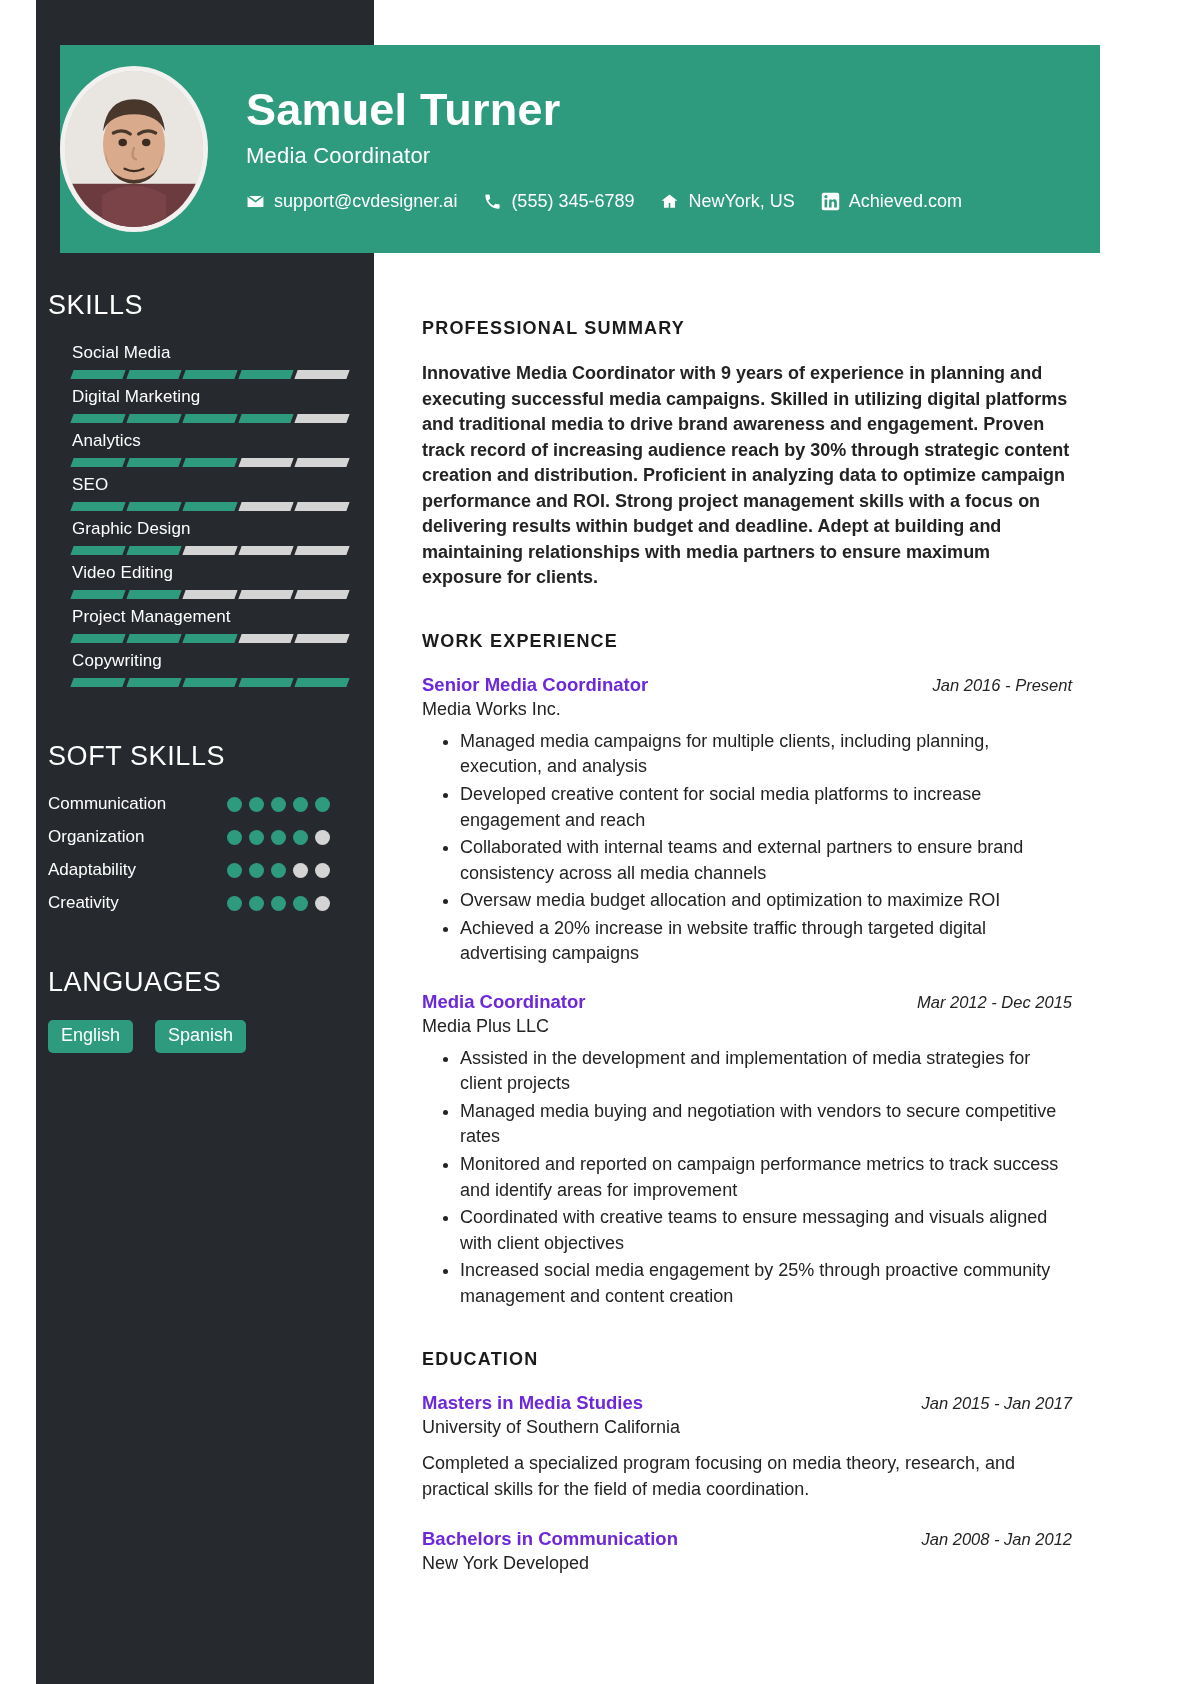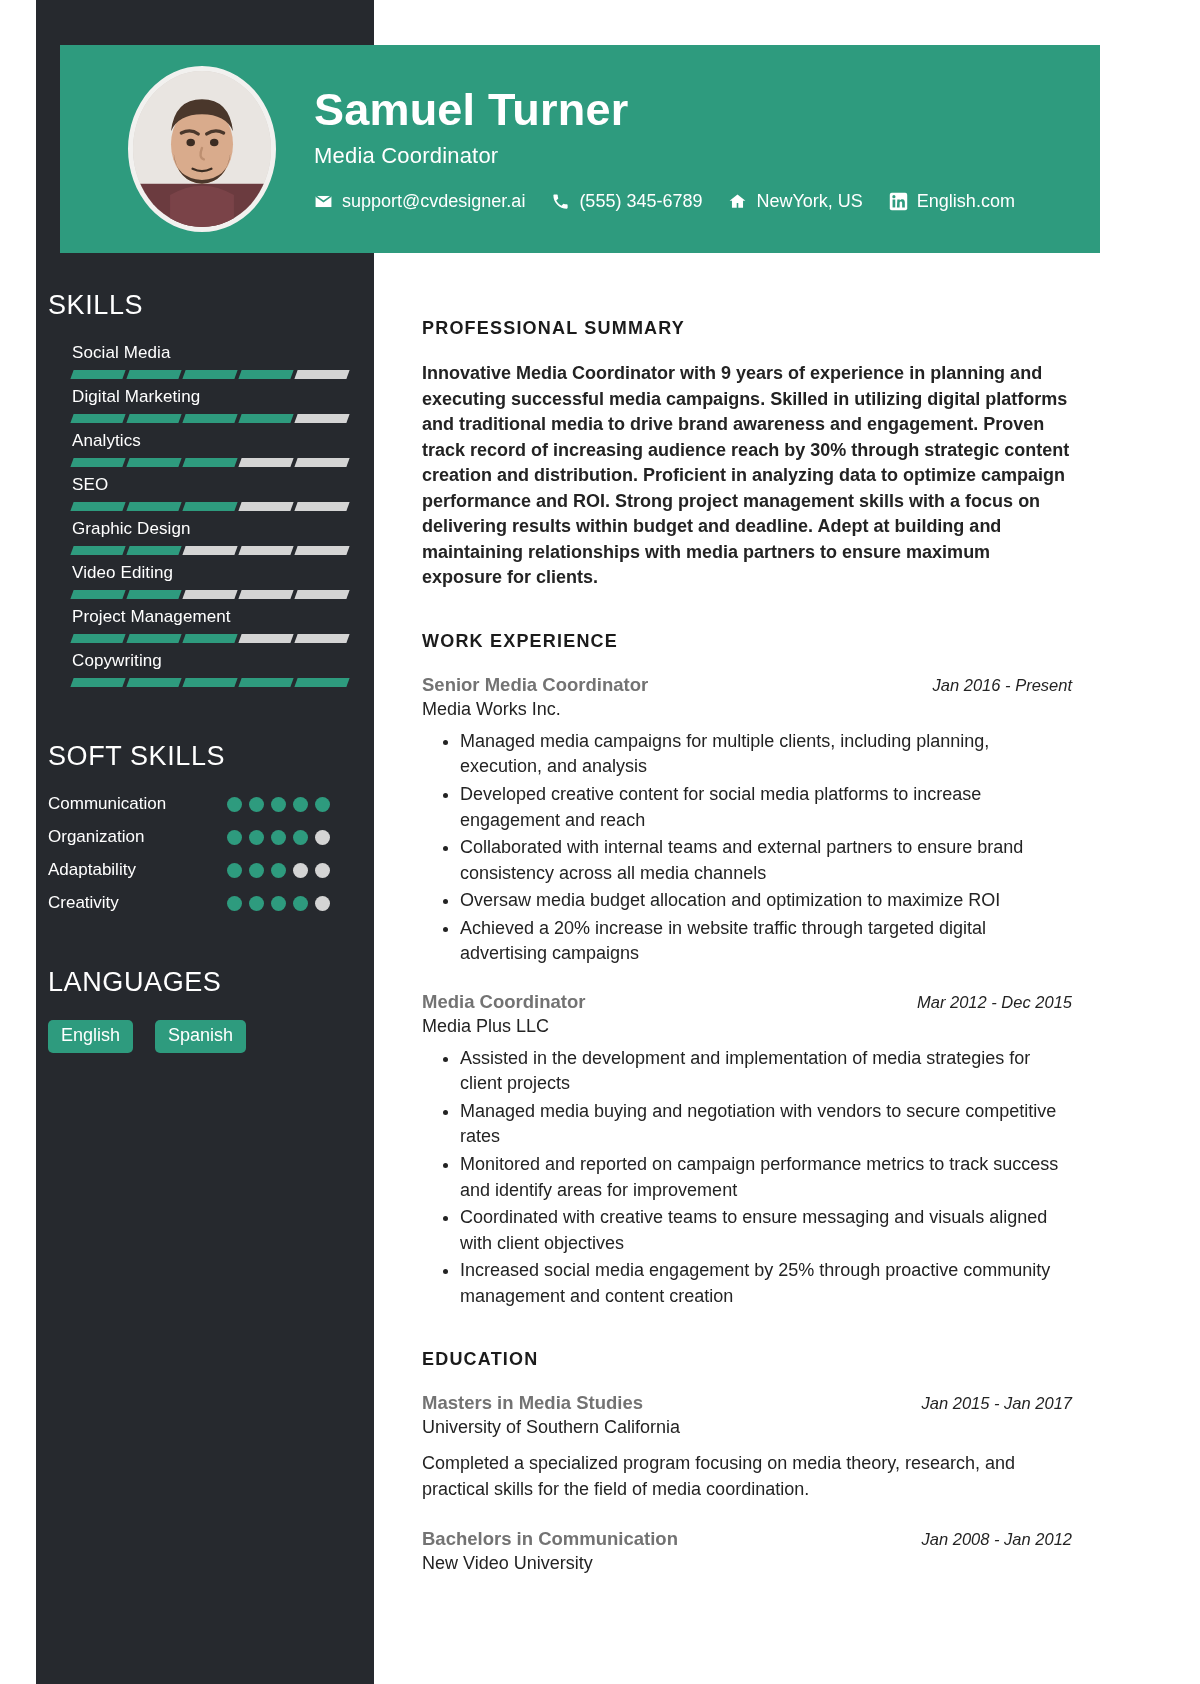--- a/index.html
+++ b/index.html
@@ -32,21 +32,20 @@
   
   .header {
     position: absolute;
     left: 60px;
     top: 45px;
     width: 1040px;
     height: 208px;
     background: #2e9b7e;
     display: flex;
     align-items: center;
-    padding-left: 68px;
     z-index: 5;
   }
 
   .avatar {
     width: 148px;
     height: 166px;
     border-radius: 50%;
     background: #d9d3cf;
     border: 5px solid #f2f1ef;
     overflow: hidden;
@@ -183,21 +182,21 @@
   .entry { margin-bottom: 4px; }
   .entry-head {
     display: flex;
     align-items: baseline;
     justify-content: space-between;
     gap: 14px;
   }
   .entry-title {
     font-size: 18.5px;
     font-weight: bold;
-    color: #737373;
+    color: #6d28d9;
   }
   .entry-date {
     font-size: 16.5px;
     font-style: italic;
     color: #232323;
     white-space: nowrap;
   }
   .entry-org {
     font-size: 18px;
     color: #232323;
@@ -281,21 +280,21 @@
 
         <span class="contact-item">
           <span>
             <svg width="19" height="19" viewBox="0 0 24 24">
                 <rect x="1" y="1" width="22" height="22" rx="2.5" fill="#fff"></rect>
                 <rect x="4.5" y="9.5" width="3.4" height="10" fill="#2e9b7e"></rect>
                 <circle cx="6.2" cy="5.9" r="2" fill="#2e9b7e"></circle>
                 <path d="M10.5 9.5h3.2v1.4c.5-.9 1.6-1.7 3.1-1.7 2.5 0 3.2 1.6 3.2 4.1v6.2h-3.4v-5.5c0-1.3-.5-2.1-1.6-2.1-1 0-1.6.7-1.6 2.1v5.5h-3.4z" fill="#2e9b7e"></path>
               </svg>
           </span>
-          <span>English.com</span>
+          <span>Achieved.com</span>
         </span>
 
       </div>
     </div>
   </div>
 
   <div class="sidebar">
 
     <div class="side-heading">SKILLS</div>
 
@@ -481,17 +480,17 @@
       </div>
       <div class="entry-org">University of Southern California</div>
       <div class="edu-desc">Completed a specialized program focusing on media theory, research, and practical skills for the field of media coordination.</div>
     </div>
 
     <div class="entry edu-entry">
       <div class="entry-head">
         <span class="entry-title">Bachelors in Communication</span>
         <span class="entry-date">Jan 2008 - Jan 2012</span>
       </div>
-      <div class="entry-org">New Video University</div>
+      <div class="entry-org">New York Developed</div>
     </div>
 
   </div>
 </div>
 
 </body></html>

